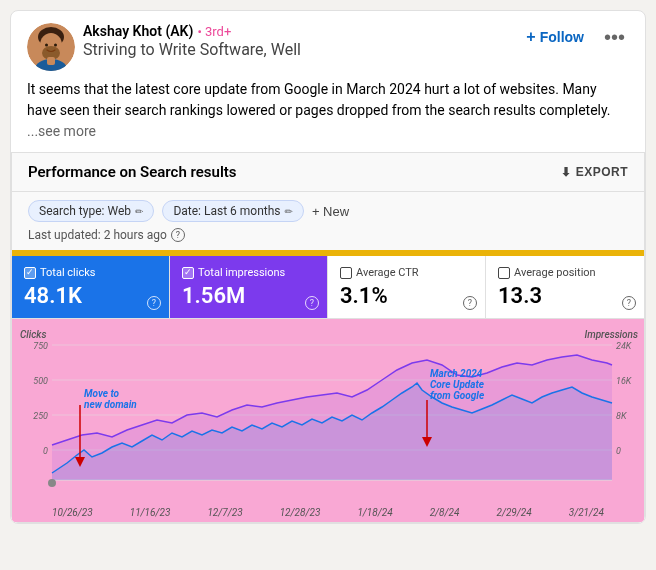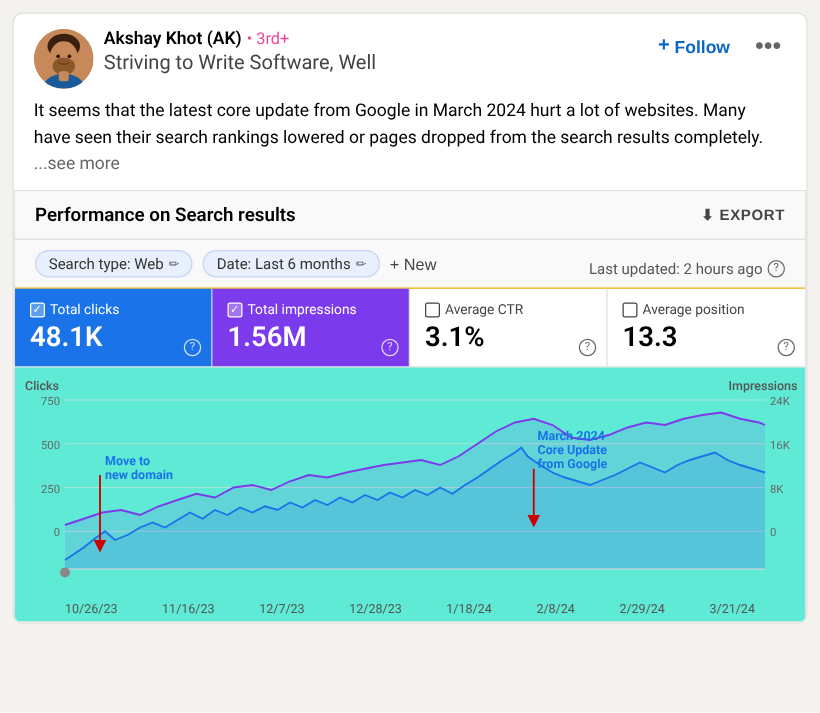--- a/index.html
+++ b/index.html
@@ -134,27 +134,28 @@
       font-weight: 600;
       color: #444;
       letter-spacing: 0.5px;
       background: none;
       border: none;
       cursor: pointer;
       text-transform: uppercase;
     }
     .filter-bar {
       display: flex;
-      align-items: flex-end;
+      align-items: flex-start;
       justify-content: space-between;
       padding: 8px 16px;
       background: #f9f9f9;
-      border-bottom: 1px solid #eab308;
+      border-bottom: 6px solid #eab308;
       flex-wrap: wrap;
       gap: 6px;
+      flex-direction: column;
     }
     .filter-left {
       display: flex;
       align-items: center;
       gap: 8px;
     }
     .filter-chip {
       display: flex;
       align-items: center;
       gap: 4px;
@@ -257,22 +258,23 @@
       justify-content: center;
       font-size: 9px;
       color: #666;
     }
     .metric-help.white {
       border-color: rgba(255,255,255,0.8);
       color: rgba(255,255,255,0.8);
     }
     .chart-area {
       position: relative;
-      background: #5eead4;
+      background: #f9a8d4;
       padding: 10px 0 0;
+      font-style: italic;
     }
     .chart-x-axis {
       display: flex;
       justify-content: space-between;
       padding: 2px 40px 4px;
       font-size: 10px;
       color: #555;
     }
   </style>
 </head>

